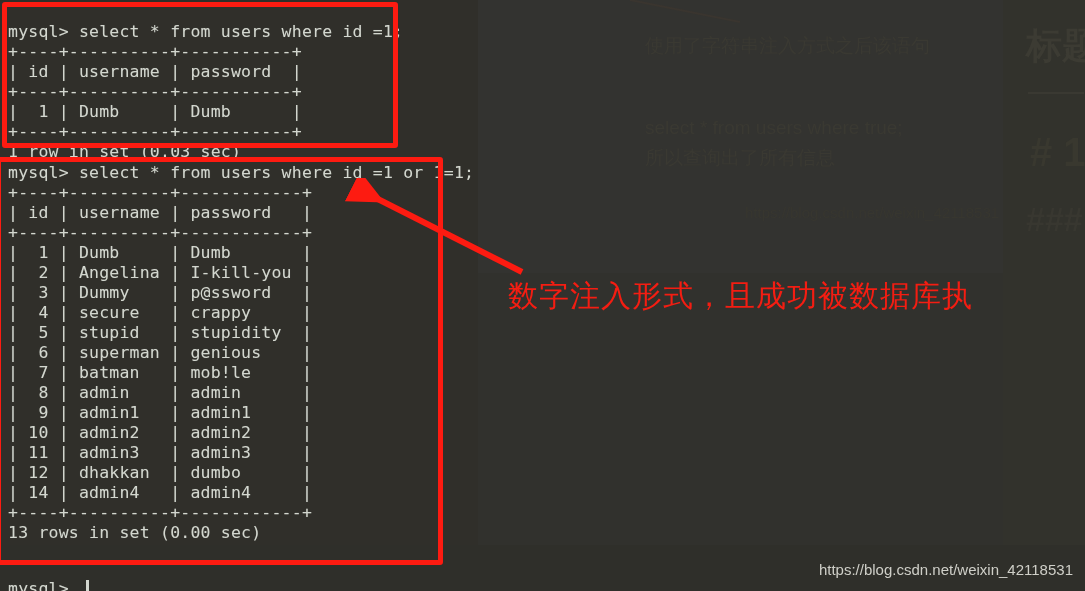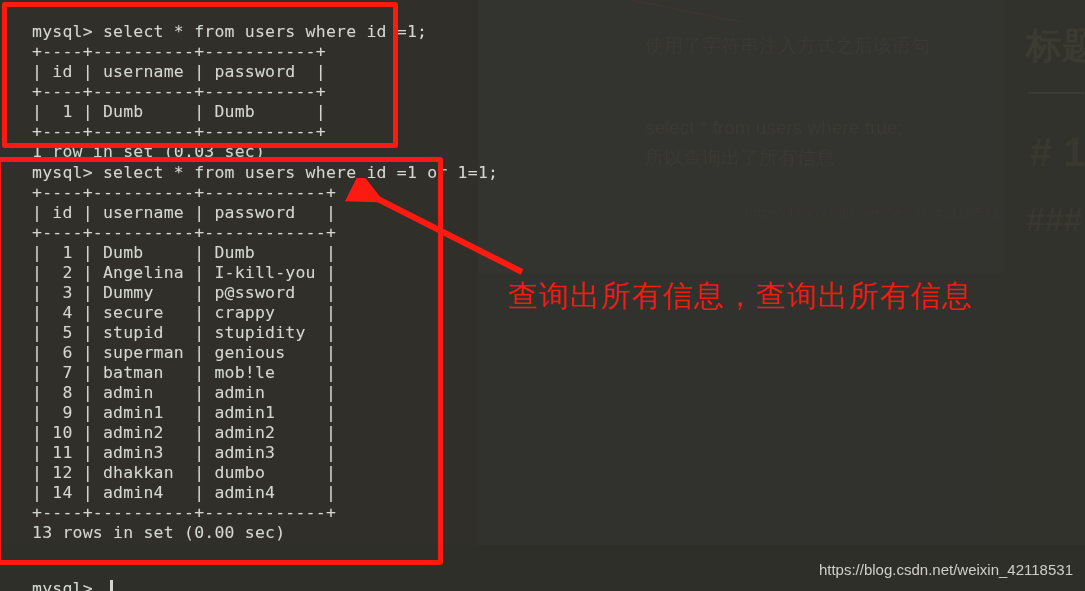--- a/index.html
+++ b/index.html
@@ -85,21 +85,20 @@
   .term {
     position: absolute;
     left: 8px;
     top: 2px;
     font-size: 16.5px;
     line-height: 20px;
     color: #d3d7cf;
     white-space: pre;
     letter-spacing: 0.2px;
     text-shadow: 0 0 1px rgba(211,215,207,0.25);
-    padding-left: 24px;
   }
   #term-block-1 { top: 5px; }
   #term-block-2 { top: 146px; }
   #term-prompt  { top: 562px; }
 
   .cursor {
     display: inline-block;
     width: 3px;
     height: 17px;
     background: #d3d7cf;
@@ -206,17 +205,17 @@
 
   <svg id="red-arrow" viewBox="0 0 190 100">
     <defs>
       <marker id="arrowhead" markerWidth="6" markerHeight="6" refX="4.6" refY="3" orient="auto">
         <polygon points="0 3, 6 0.2, 6 5.8" fill="#fd1b11"></polygon>
       </marker>
     </defs>
     <line x1="182" y1="94" x2="20" y2="12" stroke="#fd1b11" stroke-width="6" marker-end="url(#arrowhead)"></line>
   </svg>
 
-  <div id="annotation-label">查询出所有信息，查询出所有信息</div>
+  <div id="annotation-label">数字注入形式，且成功被数据库执</div>
 
   <div id="watermark">https://blog.csdn.net/weixin_42118531</div>
 
 </div>
 
 </body></html>

